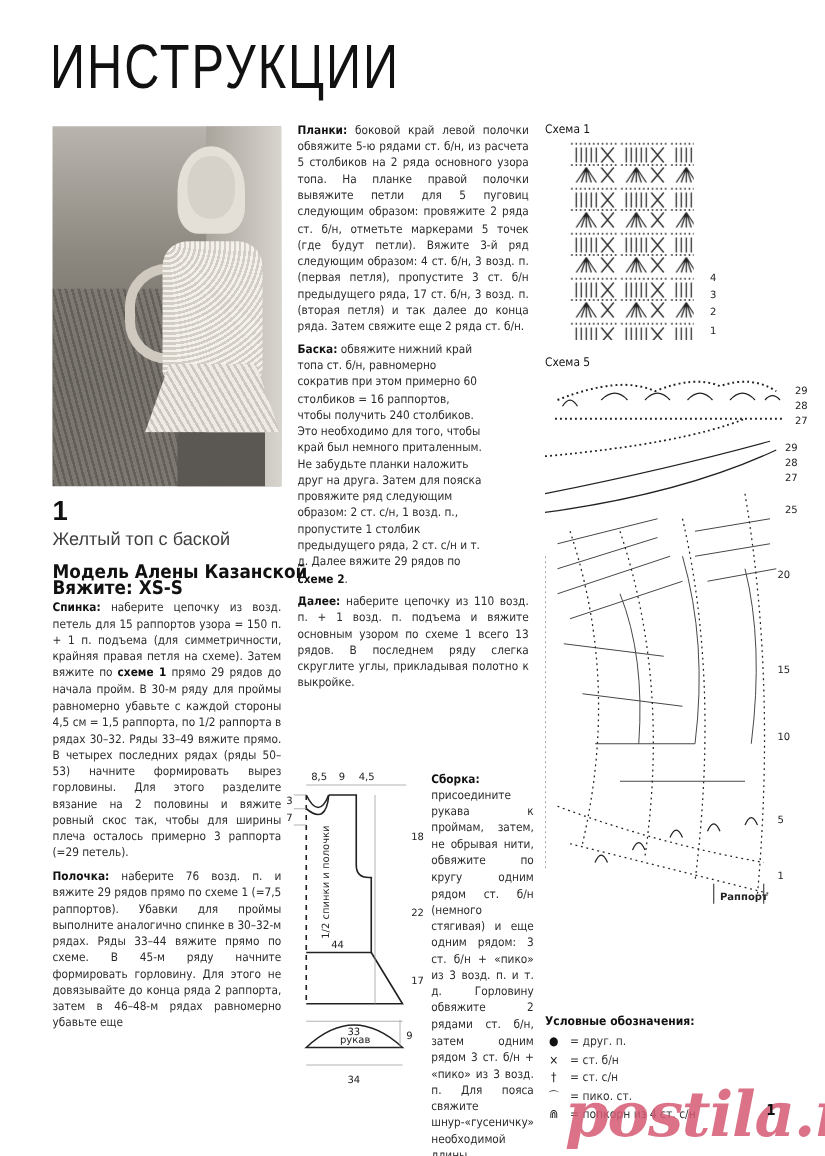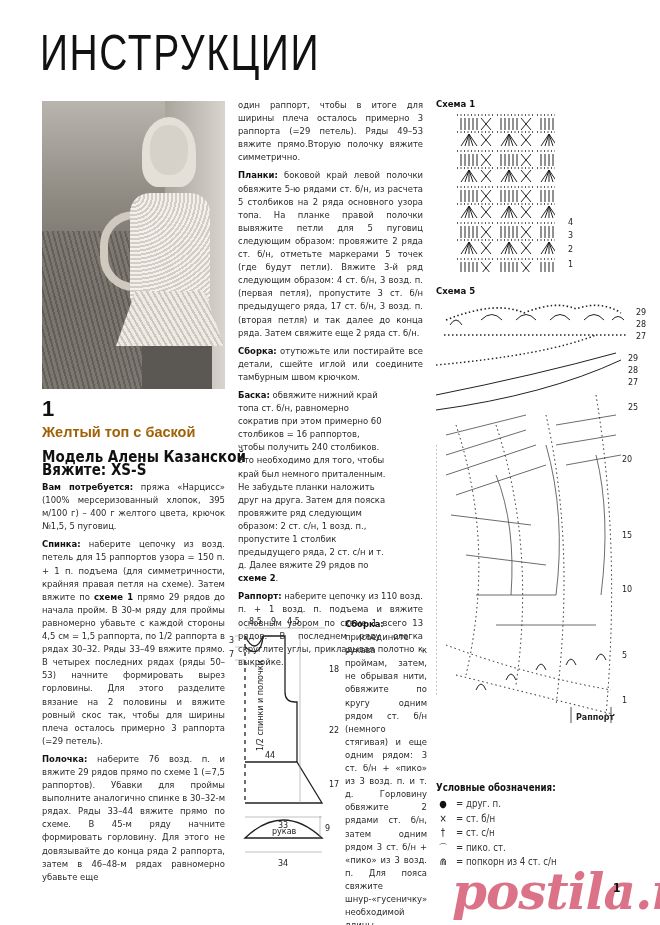--- a/index.html
+++ b/index.html
@@ -13,27 +13,27 @@
   .photo .hair { position:absolute; left:100px; top:16px; width:54px; height:70px; border-radius:50% 50% 30% 30%; background:#e4dfd7; }
   .photo .top { position:absolute; left:88px; top:92px; width:80px; height:110px; border-radius:20px 20px 6px 6px; background: repeating-radial-gradient(circle at 3px 3px,#f4f1ec 0 2px,#d2cdc5 2px 4px); }
   .photo .peplum { position:absolute; left:74px; top:190px; width:108px; height:55px; clip-path: polygon(18% 0,82% 0,100% 100%,0 100%); background: repeating-linear-gradient(60deg,#efebe4 0 3px,#cdc8bf 3px 5px); }
   .photo .arm { position:absolute; left:58px; top:110px; width:34px; height:80px; border:8px solid #cfc9c0; border-right:none; border-radius: 40px 0 0 40px; }
   .photo .legs { position:absolute; left:100px; top:245px; width:70px; height:50px; background:#5b5752; }
 
   .col { position: absolute; font-size: 9.4px; line-height: 13.1px; text-align: justify; }
   .col p { margin-bottom: 5px; }
   .col b { font-weight: 700; color: #111; }
   .num { position:absolute; left:42px; top:396px; font-size:22px; font-weight:700; color:#111; font-family:"Liberation Sans",sans-serif; }
-  .item-title { position:absolute; left:42px; top:424px; font-size:14.5px; font-weight:700; color:#a16207; font-family:"Liberation Sans",sans-serif; }
+  .item-title { position:absolute; left:42px; top:424px; font-size:14.5px; font-weight:400; color:#404040; font-family:"Liberation Sans",sans-serif; }
   .model { position:absolute; left:42px; top:451px; font-size:15px; line-height:13px; font-weight:700; color:#111; }
 
-  .schema-label { position:absolute; font-size:9.5px; font-weight:700; color:#111; }
+  .schema-label { position:absolute; font-size:9.5px; font-weight:400; color:#111; }
   .chart { position:absolute; }
   .legend { position:absolute; left:436px; top:781px; font-size:9.6px; line-height:14.4px; color:#333; }
-  .legend .lh { font-weight:700; color:#111; margin-bottom:2px; }
+  .legend .lh { font-weight:700; color:#111; margin-bottom:2px;margin-top:30px; }
   .legend .row { display:flex; gap:6px; }
   .legend .sym { width:14px; text-align:center; color:#111; }
   .watermark { position:absolute; left:452px; top:862px; font-family:"DejaVu Serif", serif; font-style:italic; font-weight:700; font-size:50px; color:#d55a73; opacity:.85; letter-spacing:-1px; }
   .pagenum { position:absolute; left:613px; top:881px; font-size:12px; font-weight:700; color:#111; }
   .dim { font-size:8px; fill:#222; font-family:"DejaVu Sans", sans-serif; }
 </style>
 </head>
 <body>
 
 <div class="title">ИНСТРУКЦИИ</div>
@@ -50,31 +50,28 @@
 </div>
 
 <div class="num">1</div>
 <div class="item-title">Желтый топ с баской</div>
 <div class="model">
   <div>Модель Алены Казанской</div>
   <div>Вяжите: XS-S</div>
 </div>
 
 <div class="col" style="left:42px; top:480px; width:183px;">
-  <p><b>Вам потребуется:</b><span> пряжа «Нарцисс» (100% мерсеризованный хлопок, 395 м/100 г) – 400 г желтого цвета, крючок №1,5, 5 пуговиц.</span></p>
   <p><b>Спинка:</b><span> наберите цепочку из возд. петель для 15 раппортов узора = 150 п. + 1 п. подъема (для симметричности, крайняя правая петля на схеме). Затем вяжите по </span><b>схеме 1</b><span> прямо 29 рядов до начала пройм. В 30-м ряду для проймы равномерно убавьте с каждой стороны 4,5 см = 1,5 раппорта, по 1/2 раппорта в рядах 30–32. Ряды 33–49 вяжите прямо. В четырех последних рядах (ряды 50–53) начните формировать вырез горловины. Для этого разделите вязание на 2 половины и вяжите ровный скос так, чтобы для ширины плеча осталось примерно 3 раппорта (=29 петель).</span></p>
   <p><b>Полочка:</b><span> наберите 76 возд. п. и вяжите 29 рядов прямо по схеме 1 (=7,5 раппортов). Убавки для проймы выполните аналогично спинке в 30–32-м рядах. Ряды 33–44 вяжите прямо по схеме. В 45-м ряду начните формировать горловину. Для этого не довязывайте до конца ряда 2 раппорта, затем в 46–48-м рядах равномерно убавьте еще</span></p>
 </div>
 
 <div class="col" style="left:238px; top:98px; width:185px;">
-  <p>один раппорт, чтобы в итоге для ширины плеча осталось примерно 3 раппорта (=29 петель). Ряды 49–53 вяжите прямо.Вторую полочку вяжите симметрично.</p>
   <p><b>Планки:</b><span> боковой край левой полочки обвяжите 5-ю рядами ст. б/н, из расчета 5 столбиков на 2 ряда основного узора топа. На планке правой полочки вывяжите петли для 5 пуговиц следующим образом: провяжите 2 ряда ст. б/н, отметьте маркерами 5 точек (где будут петли). Вяжите 3-й ряд следующим образом: 4 ст. б/н, 3 возд. п. (первая петля), пропустите 3 ст. б/н предыдущего ряда, 17 ст. б/н, 3 возд. п. (вторая петля) и так далее до конца ряда. Затем свяжите еще 2 ряда ст. б/н.</span></p>
-  <p><b>Сборка:</b><span> отутюжьте или постирайте все детали, сшейте иглой или соедините тамбурным швом крючком.</span></p>
   <p style="width:150px; text-align:left;"><b>Баска:</b><span> обвяжите нижний край топа ст. б/н, равномерно сократив при этом примерно 60 столбиков = 16 раппортов, чтобы получить 240 столбиков. Это необходимо для того, чтобы край был немного приталенным. Не забудьте планки наложить друг на друга. Затем для пояска провяжите ряд следующим образом: 2 ст. с/н, 1 возд. п., пропустите 1 столбик предыдущего ряда, 2 ст. с/н и т. д. Далее вяжите 29 рядов по </span><b>схеме 2</b><span>.</span></p>
-  <p><b>Раппорт:</b><span> наберите цепочку из 110 возд. п. + 1 возд. п. подъема и вяжите основным узором по схеме 1 всего 13 рядов. В последнем ряду слегка скруглите углы, прикладывая полотно к выкройке.</span></p>
+  <p><b>Далее:</b><span> наберите цепочку из 110 возд. п. + 1 возд. п. подъема и вяжите основным узором по схеме 1 всего 13 рядов. В последнем ряду слегка скруглите углы, прикладывая полотно к выкройке.</span></p>
 </div>
 
 <div class="col" style="left:345px; top:617px; width:82px; text-align:justify;">
   <b>Сборка:</b><span> присоедините рукава к проймам, затем, не обрывая нити, обвяжите по кругу одним рядом ст. б/н (немного стягивая) и еще одним рядом: 3 ст. б/н + «пико» из 3 возд. п. и т. д. Горловину обвяжите 2 рядами ст. б/н, затем одним рядом 3 ст. б/н + «пико» из 3 возд. п. Для пояса свяжите шнур-«гусеничку» необходимой длины.</span>
 </div>
 
 <svg class="chart" style="left:225px; top:612px;" width="120" height="270">
   <g stroke="#222" fill="none" stroke-width="1.3">
     <path d="M38 24 L60 24 L60 80 Q60 90 70 90 L72 90 L72 150 L20 150"></path>
     <path d="M20 24 Q30 44 38 24"></path>

